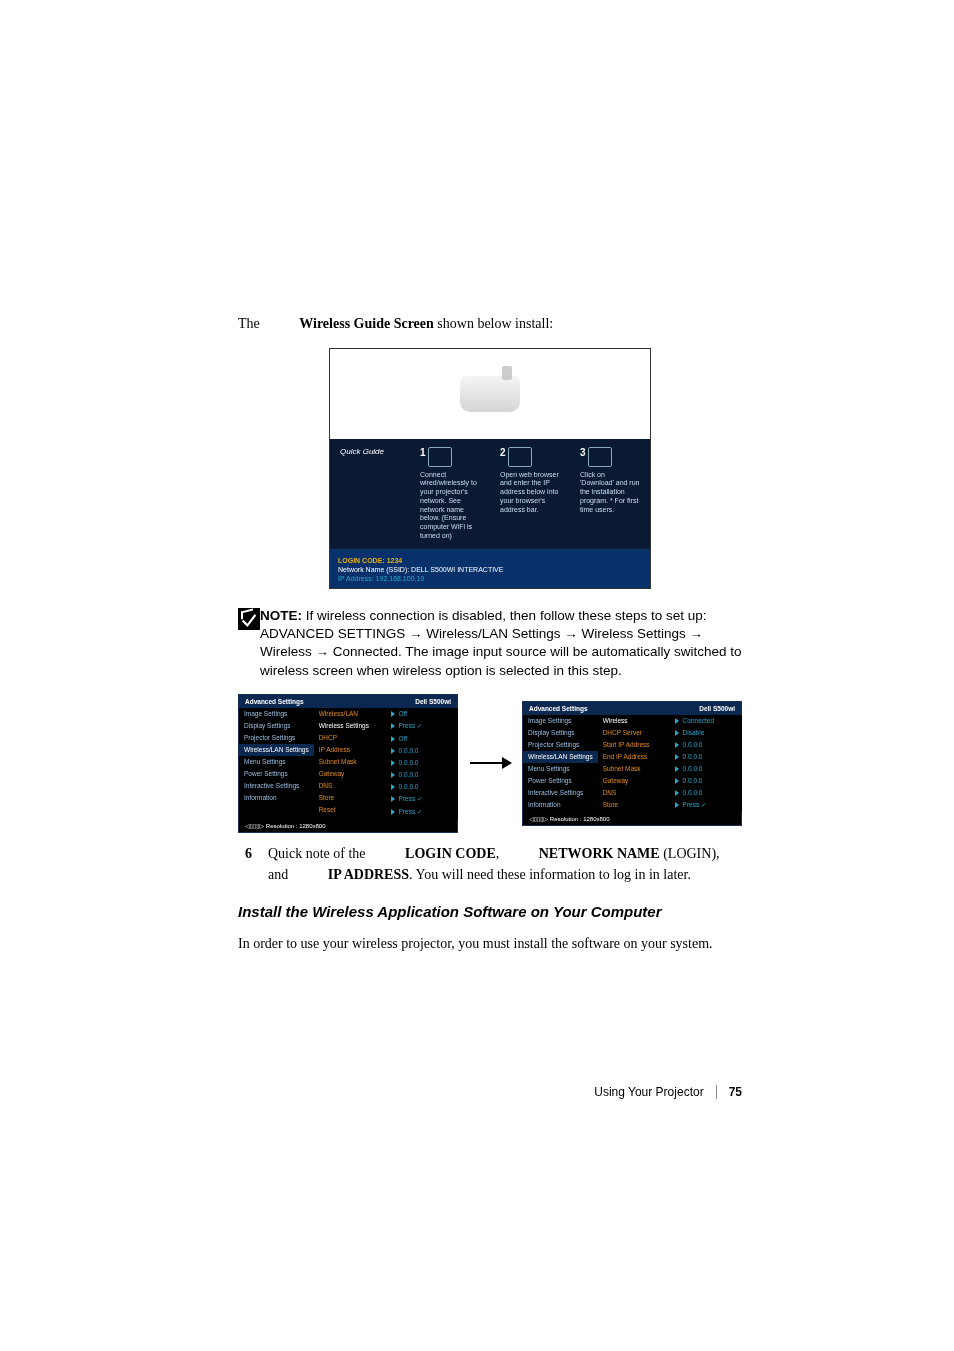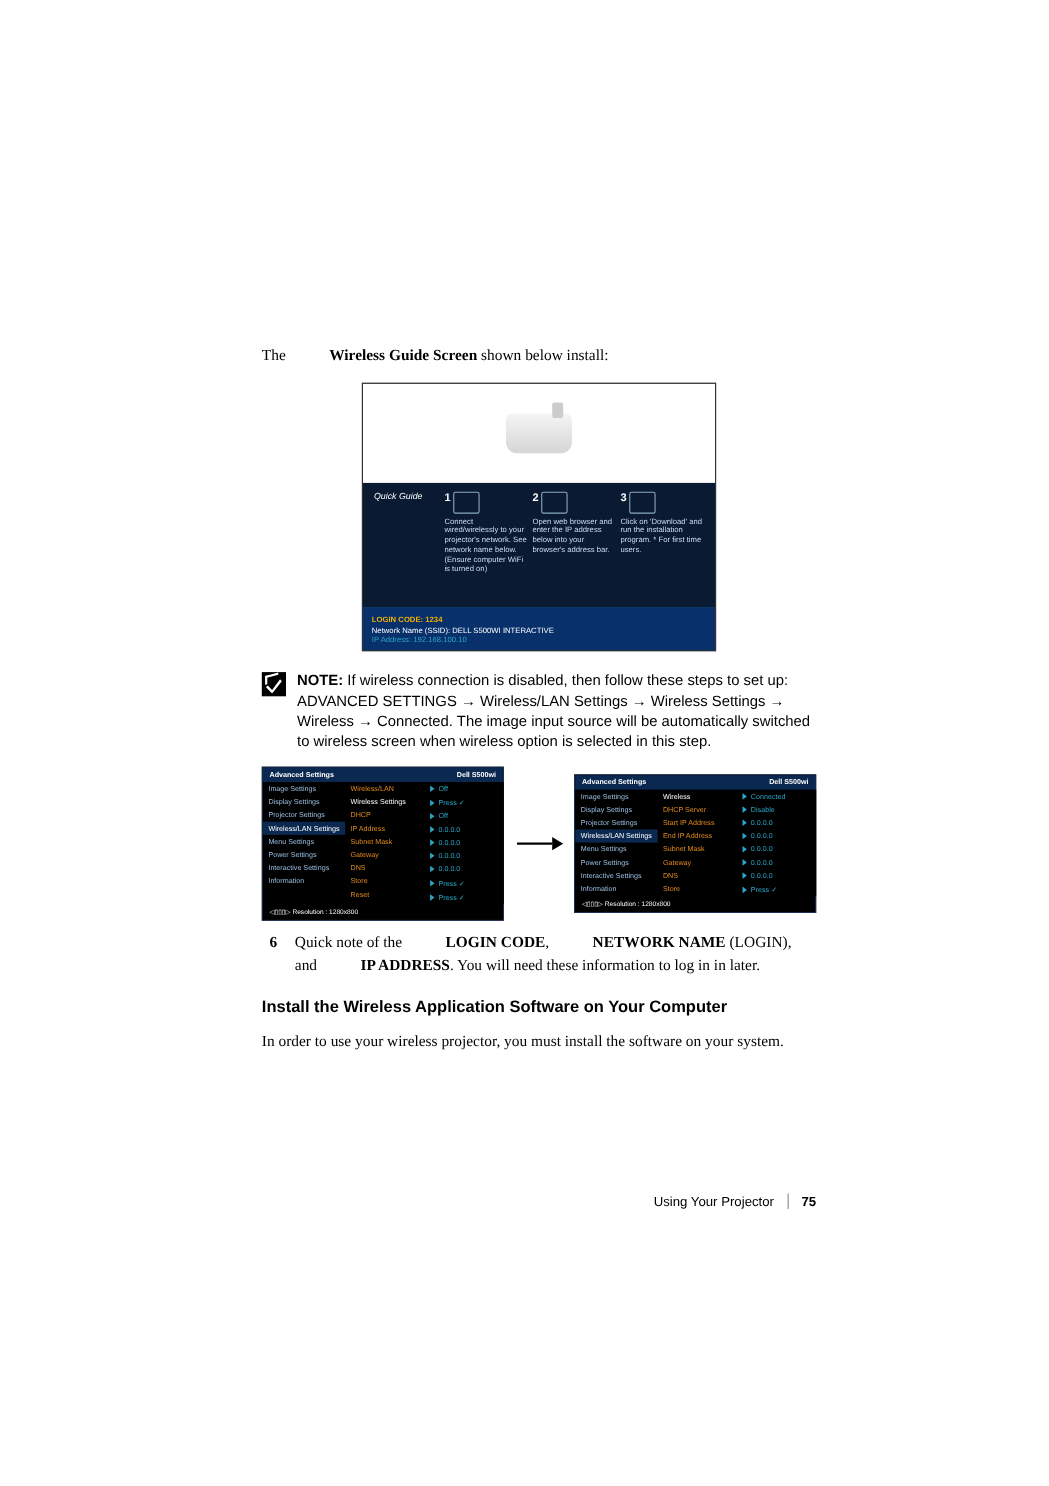--- a/index.html
+++ b/index.html
@@ -59,22 +59,22 @@
   .proj-shape::after{
     content:"";
     position:absolute;
     right:8px;top:-10px;
     width:10px;height:14px;
     background:#ccc;
     border-radius:2px;
   }
   .quick-row{
     display:flex;
-    padding:8px 10px 29px 10px;
-    gap:4px;
+    padding:8px 10px 8px 10px;
+    gap:20px;
   }
   .quick-title{flex:0 0 60px; font-style:italic; color:#fff;font-size:8px;}
   .qg-step{flex:1;}
   .qg-num{font-size:10px;font-weight:bold;display:inline-block;vertical-align:top;}
   .qg-ico{
     display:inline-block;
     width:22px;height:18px;
     border:1px solid #8ab;
     border-radius:2px;
     vertical-align:top;
@@ -86,21 +86,20 @@
     background:#08306b;
     color:#fff;
     font-size:7px;
     padding:6px 8px 4px 8px;
     border-top:1px solid #0d3a66;
     line-height:1.35;
   }
   .login-footer .lc{color:#f0b000;font-weight:bold;}
   .note-row{
     display:flex;
-    gap:10px;
     margin:10px 0 14px 0;
     font-size:13.5px;
     line-height:1.35;
   }
   .note-icon{
     flex:0 0 22px;height:22px;
     background:#000;
     position:relative;
     margin-top:1px;
   }
@@ -169,20 +168,21 @@
     font-family: Georgia, 'Times New Roman', serif;
     font-size:14px;line-height:1.5;
     margin:10px 0 18px 0;
   }
   .step6 .num{flex:0 0 14px;text-align:right;font-weight:bold;}
   .h3{
     font-family: Arial, Helvetica, sans-serif;
     font-weight:bold;
     font-size:15px;
     margin:10px 0 8px 0;
+    font-style:italic;
   }
   .footer{
     position:absolute;
     right:calc(var(--page-width) - var(--content-right));
     bottom:252px;
     font-size:12px;
     display:flex;align-items:flex-end;gap:12px;
   }
   .footer .sep{width:1px;height:14px;background:#888;display:inline-block;}
   .footer .pg{font-weight:bold;font-size:12px;}

